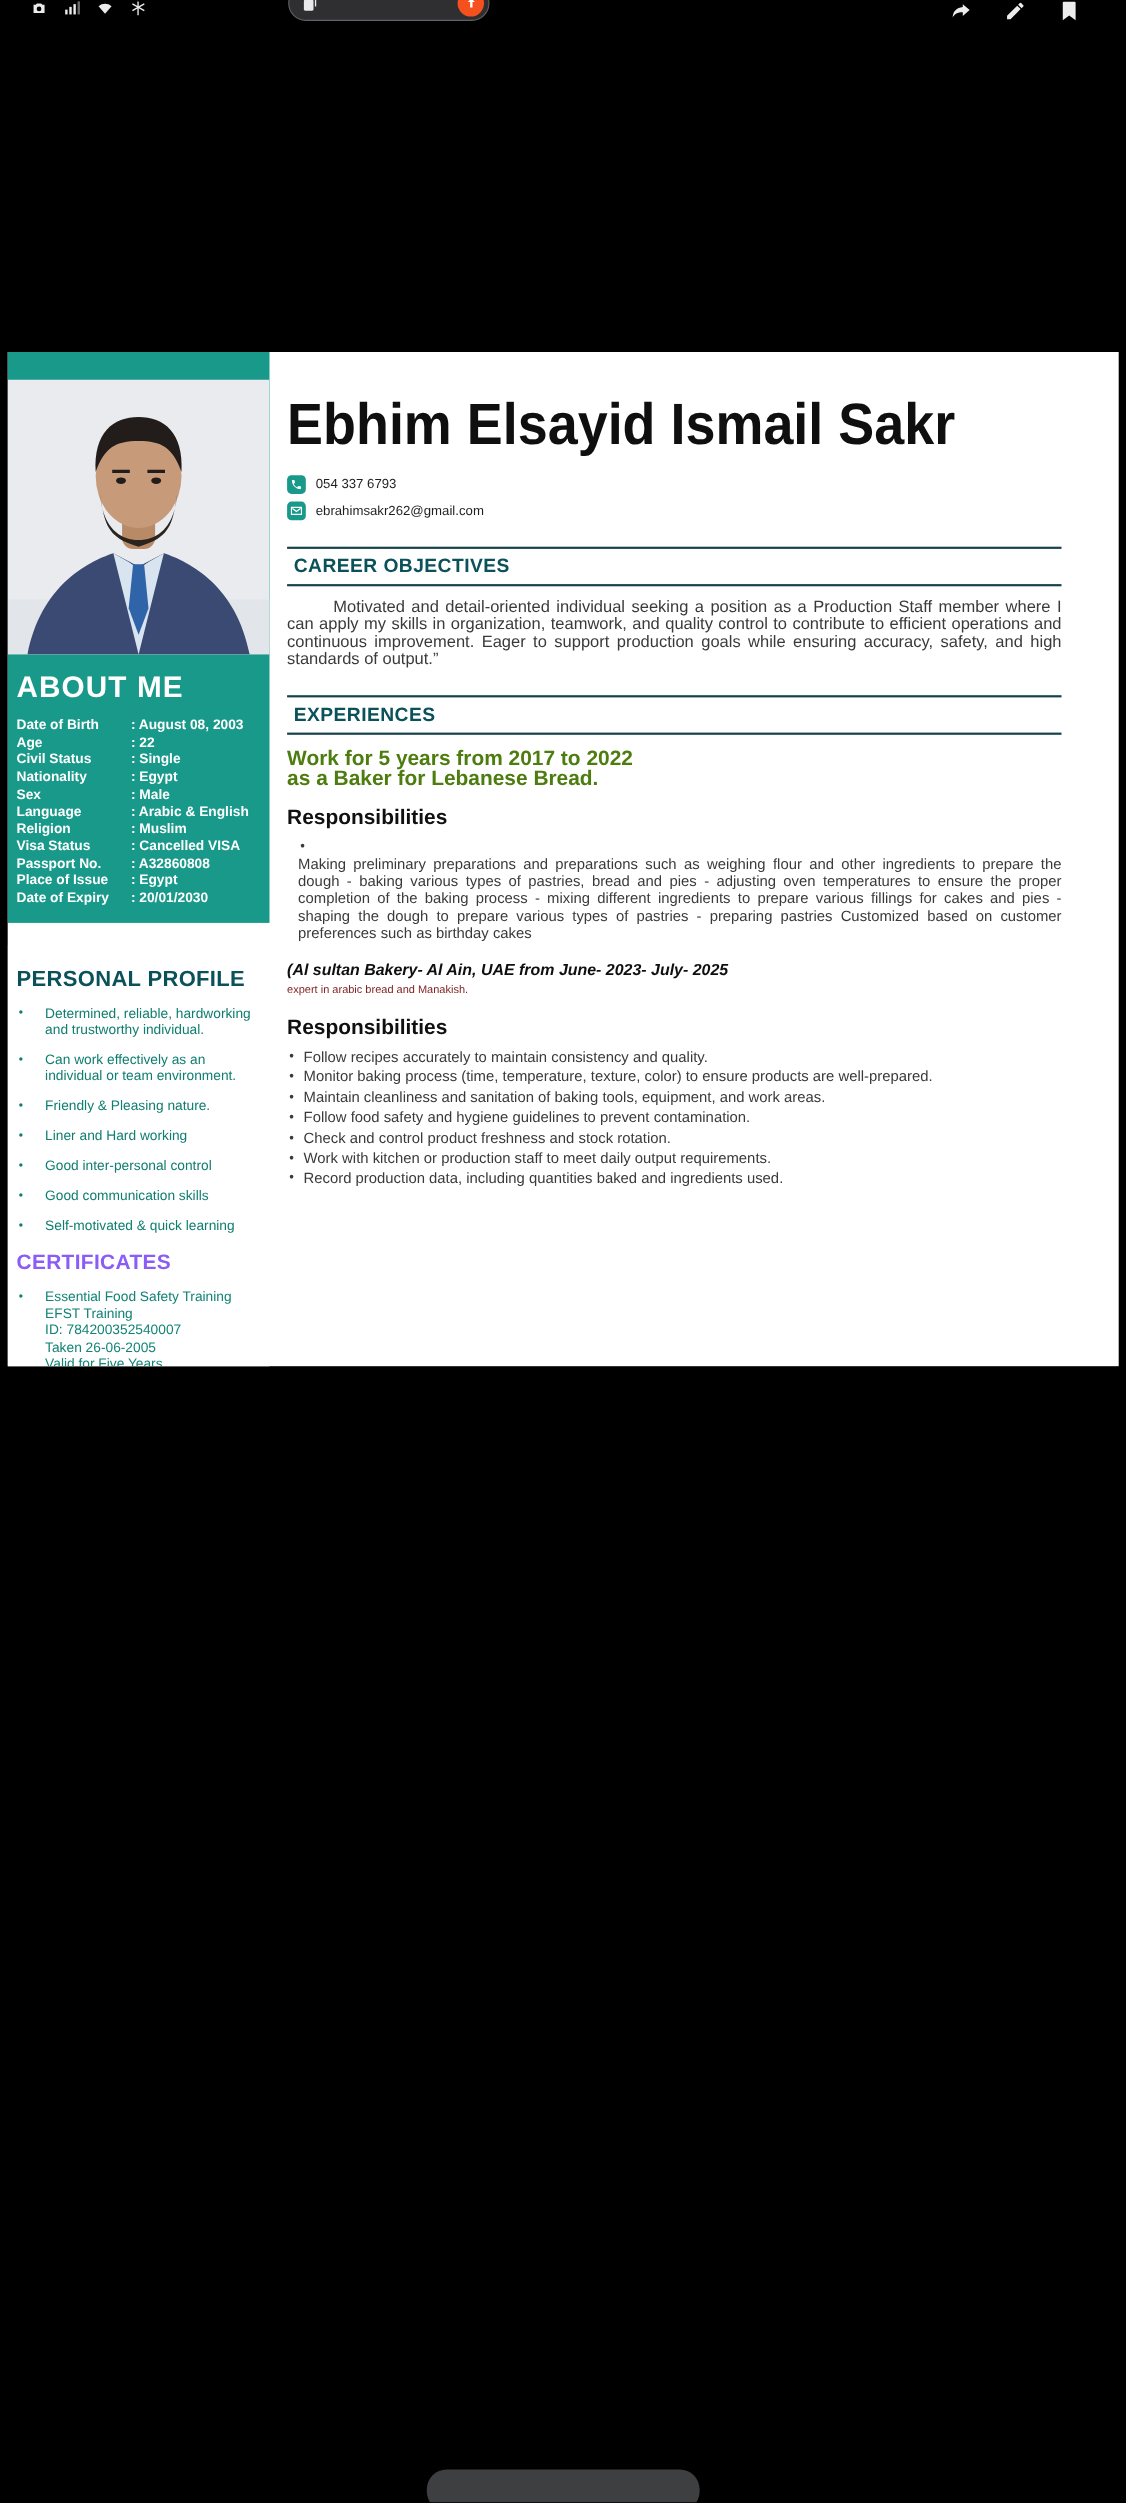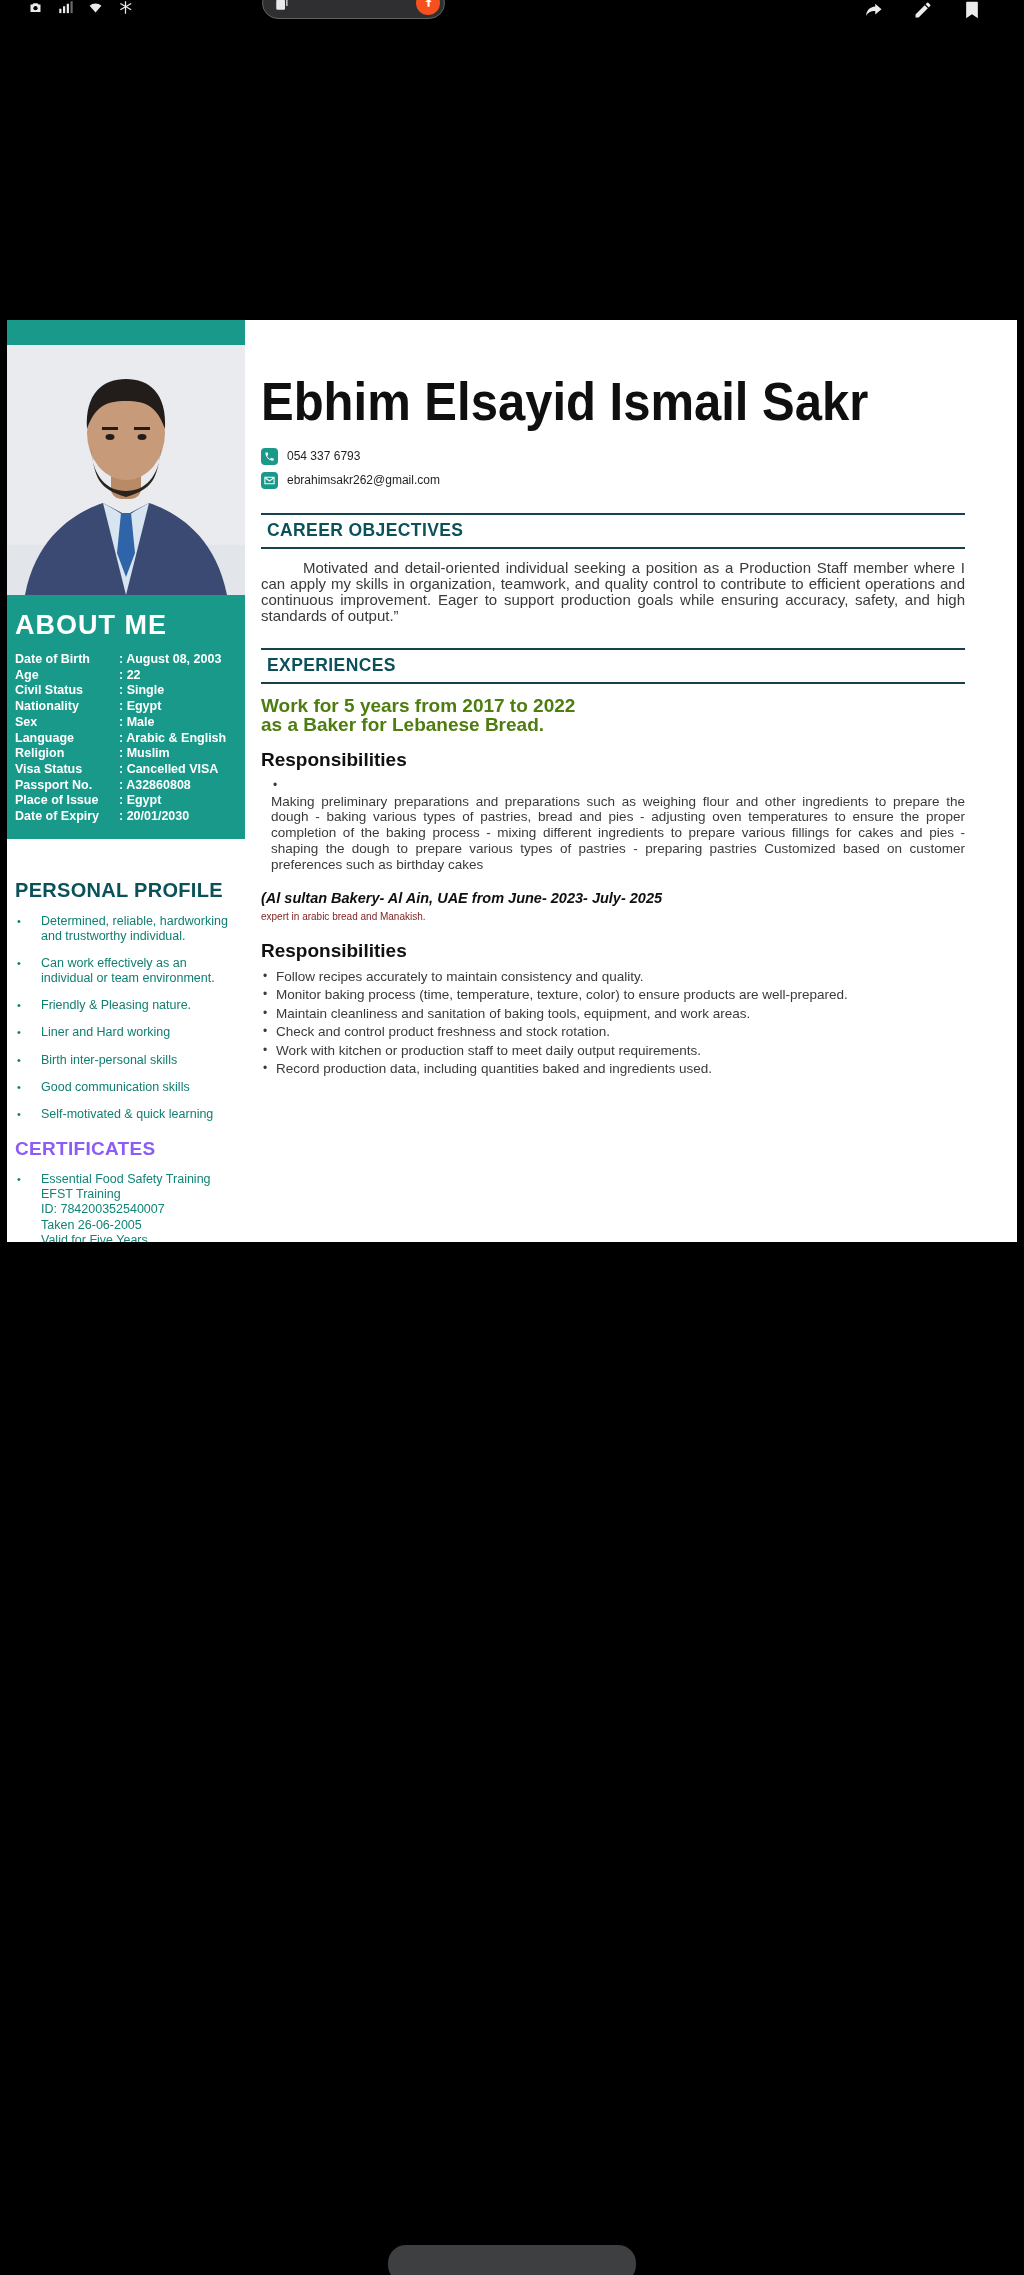--- a/index.html
+++ b/index.html
@@ -44,21 +44,21 @@
   .pp-item .dot, .cert-first .dot { width:14px; flex:none; text-align:left; padding-left:2px; font-size:11px; }
   .dot::before { content:"•"; }
   .pp-item .txt { flex:1; padding-left:12px; }
   .cert-title { color:#8b5cf6; font-size:19px; font-weight:bold; margin:16px 0 12px; letter-spacing:.3px; }
   .cert-block { color:#128476; font-size:12.5px; line-height:15.2px; }
   .cert-first { display:flex; }
   .cert-first .txt { flex:1; padding-left:12px; }
   .cert-lines { padding-left:26px; }
 
   
-  .main { flex:1; padding:34px 52px 0 16px;margin-top:16px; }
+  .main { flex:1; padding:34px 52px 0 16px; }
   .name { font-size:49px; font-weight:bold; color:#0f0f0f; margin:6px 0 0; line-height:1.02;
     white-space:nowrap; letter-spacing:0; transform:scaleY(1.08); transform-origin:left top; }
   .contact { margin-top:22px; }
   .contact-row { display:flex; align-items:center; gap:9px; font-size:12px; color:#1f1f1f; margin-bottom:7px; }
   .cicon { width:17px; height:17px; border-radius:4px; background:#18998a; flex:none;
     display:flex; align-items:center; justify-content:center; }
   .cicon svg { width:11px; height:11px; fill:#fff; display:block; }
 
   .sec-header { margin-top:24px; border-top:2.5px solid #16424b; border-bottom:2.5px solid #16424b;
     padding:5px 0 6px 6px; }
@@ -231,21 +231,21 @@
         <div class="pp-item">
             <span class="dot"></span>
             <span class="txt">Friendly &amp; Pleasing nature.</span>
           </div>
         <div class="pp-item">
             <span class="dot"></span>
             <span class="txt">Liner and Hard working</span>
           </div>
         <div class="pp-item">
             <span class="dot"></span>
-            <span class="txt">Birth inter-personal skills</span>
+            <span class="txt">Good inter-personal control</span>
           </div>
         <div class="pp-item">
             <span class="dot"></span>
             <span class="txt">Good communication skills</span>
           </div>
         <div class="pp-item">
             <span class="dot"></span>
             <span class="txt">Self-motivated &amp; quick learning</span>
           </div>
 
@@ -323,20 +323,24 @@
         <div class="bitem">
             <span class="dot"></span>
             <span class="txt">Monitor baking process (time, temperature, texture, color) to ensure products are well-prepared.</span>
           </div>
         <div class="bitem">
             <span class="dot"></span>
             <span class="txt">Maintain cleanliness and sanitation of baking tools, equipment, and work areas.</span>
           </div>
         <div class="bitem">
             <span class="dot"></span>
+            <span class="txt">Follow food safety and hygiene guidelines to prevent contamination.</span>
+          </div>
+        <div class="bitem">
+            <span class="dot"></span>
             <span class="txt">Check and control product freshness and stock rotation.</span>
           </div>
         <div class="bitem">
             <span class="dot"></span>
             <span class="txt">Work with kitchen or production staff to meet daily output requirements.</span>
           </div>
         <div class="bitem">
             <span class="dot"></span>
             <span class="txt">Record production data, including quantities baked and ingredients used.</span>
           </div>

